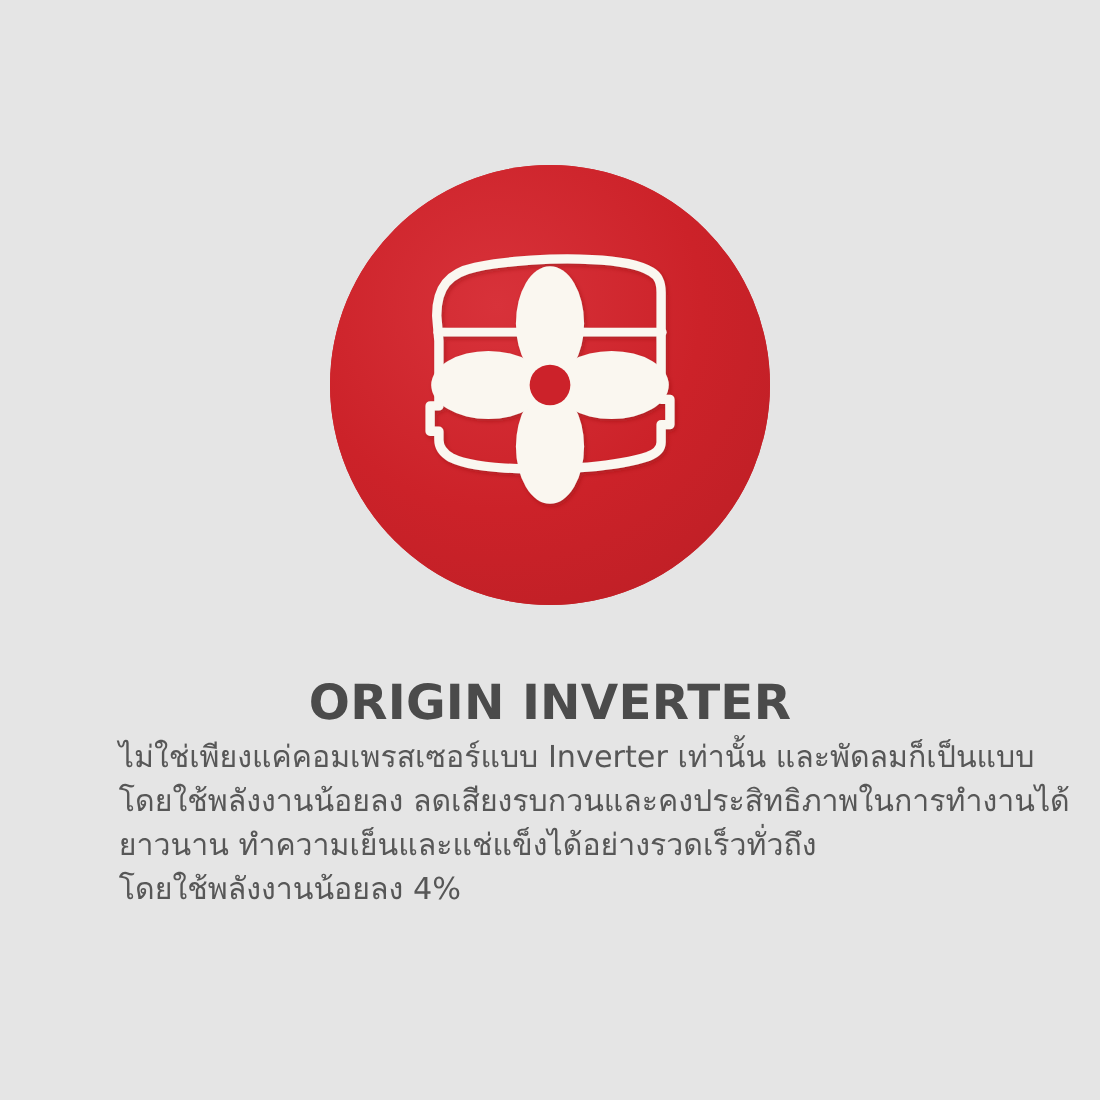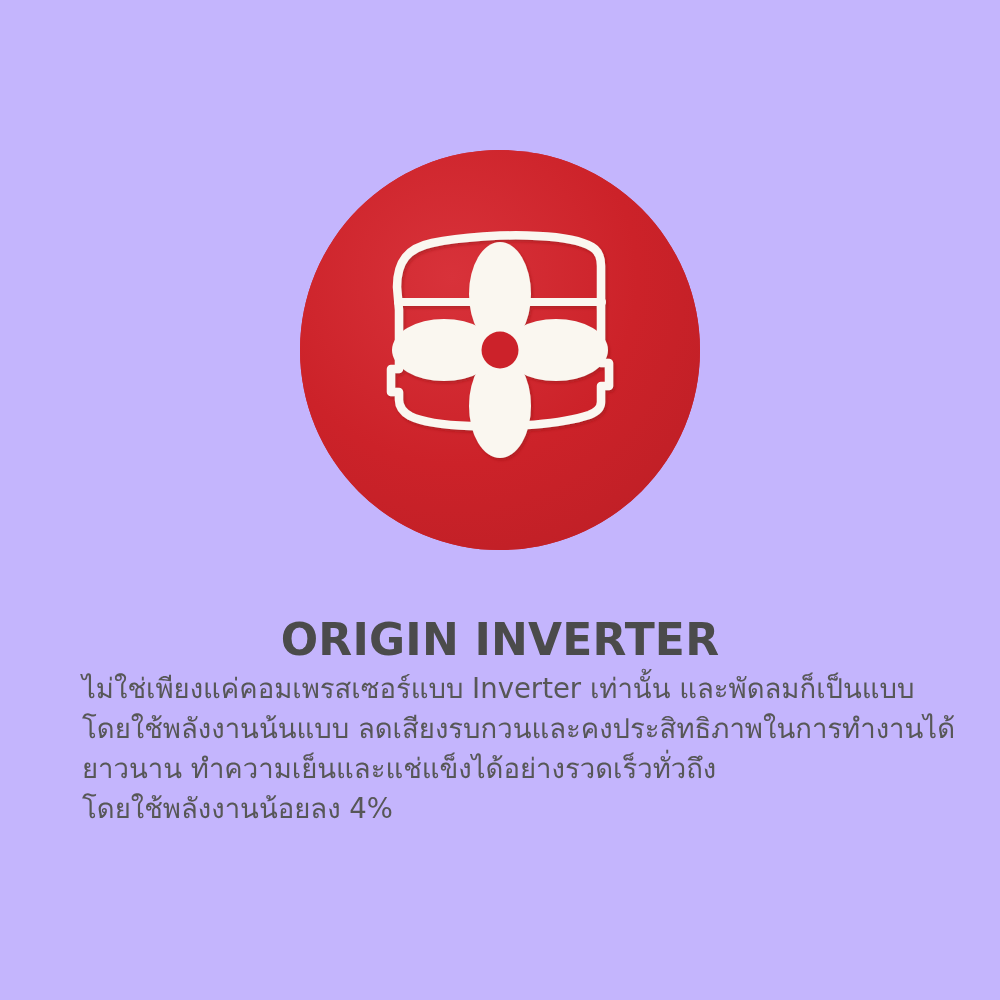--- a/index.html
+++ b/index.html
@@ -50,39 +50,39 @@
     font-weight: 700;
     letter-spacing: 0.2px;
     color: #4b4b4b;
     line-height: 1.08;
     white-space: nowrap;
   }
 
   
   #body-copy {
     position: absolute;
-    left: 82px;
+    left: 108px;
     top: 668px;
     width: 880px;
     font-family: "DejaVu Sans", "Liberation Sans", sans-serif;
     font-size: 27.5px;
     font-weight: 400;
     color: #575757;
     line-height: 40px;
   }
 
   #body-copy .line {
     display: block;
     white-space: nowrap;
   }
 </style>
 </head>
 <body>
 
-<div id="card" style="background: #c4b5fd;">
+<div id="card" style="background: #e5e5e5;">
 
   <div id="badge-wrap">
     <svg id="badge-svg" viewBox="0 0 400 400">
 
       <circle cx="200" cy="200" r="200" fill="#CC2229"></circle>
 
       <defs>
         <radialGradient id="shade" cx="38%" cy="32%" r="80%">
           <stop offset="0%" stop-color="#D8323A" stop-opacity="1"></stop>
           <stop offset="58%" stop-color="#CC2229" stop-opacity="1"></stop>
@@ -133,18 +133,18 @@
         <circle cx="200" cy="200" r="27" fill="#FAF7F0"></circle>
         <circle cx="200" cy="200" r="18.5" fill="#CC2229"></circle>
       </g>
     </svg>
   </div>
 
   <div id="title" style="color: rgb(75, 75, 75);">ORIGIN INVERTER</div>
 
   <div id="body-copy" style="color: rgb(87, 87, 87);">
     <span class="line">ไม่ใช่เพียงแค่คอมเพรสเซอร์แบบ Inverter เท่านั้น และพัดลมก็เป็นแบบ</span>
-    <span class="line">โดยใช้พลังงานน้นแบบ ลดเสียงรบกวนและคงประสิทธิภาพในการทำงานได้</span>
+    <span class="line">โดยใช้พลังงานน้อยลง ลดเสียงรบกวนและคงประสิทธิภาพในการทำงานได้</span>
     <span class="line">ยาวนาน ทำความเย็นและแช่แข็งได้อย่างรวดเร็วทั่วถึง</span>
     <span class="line">โดยใช้พลังงานน้อยลง 4%</span>
   </div>
 
 </div>
 
 </body></html>

